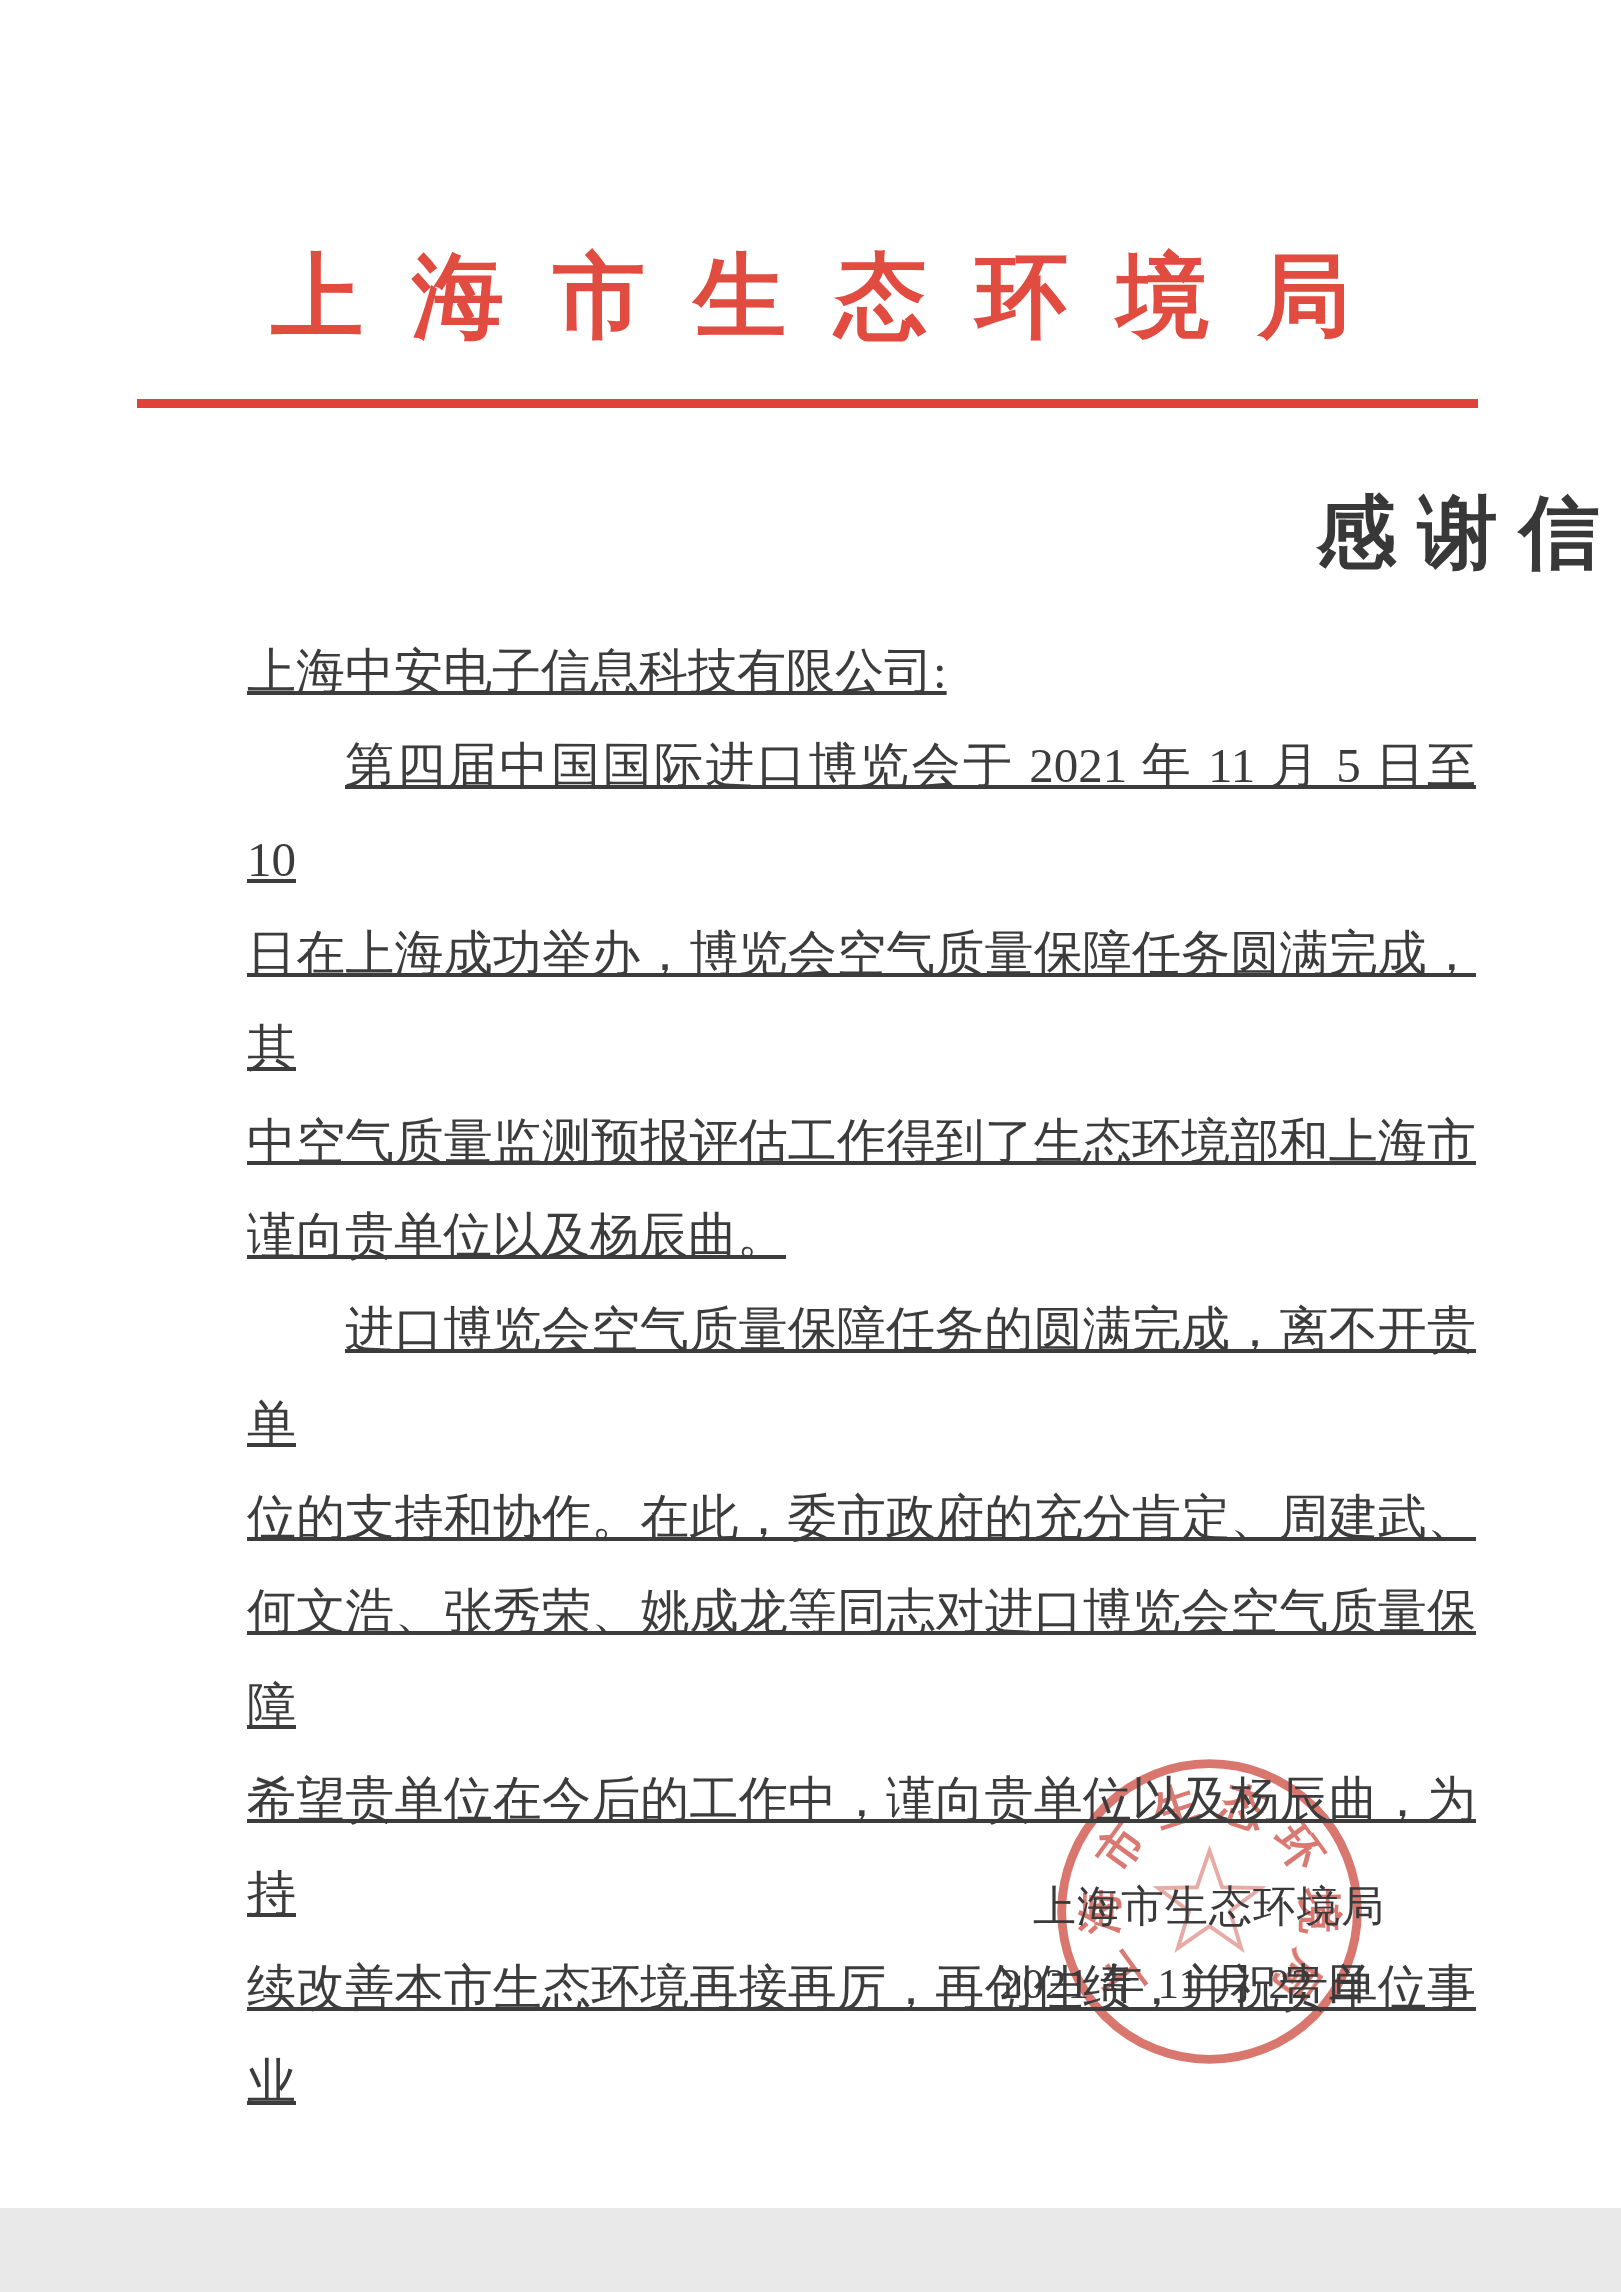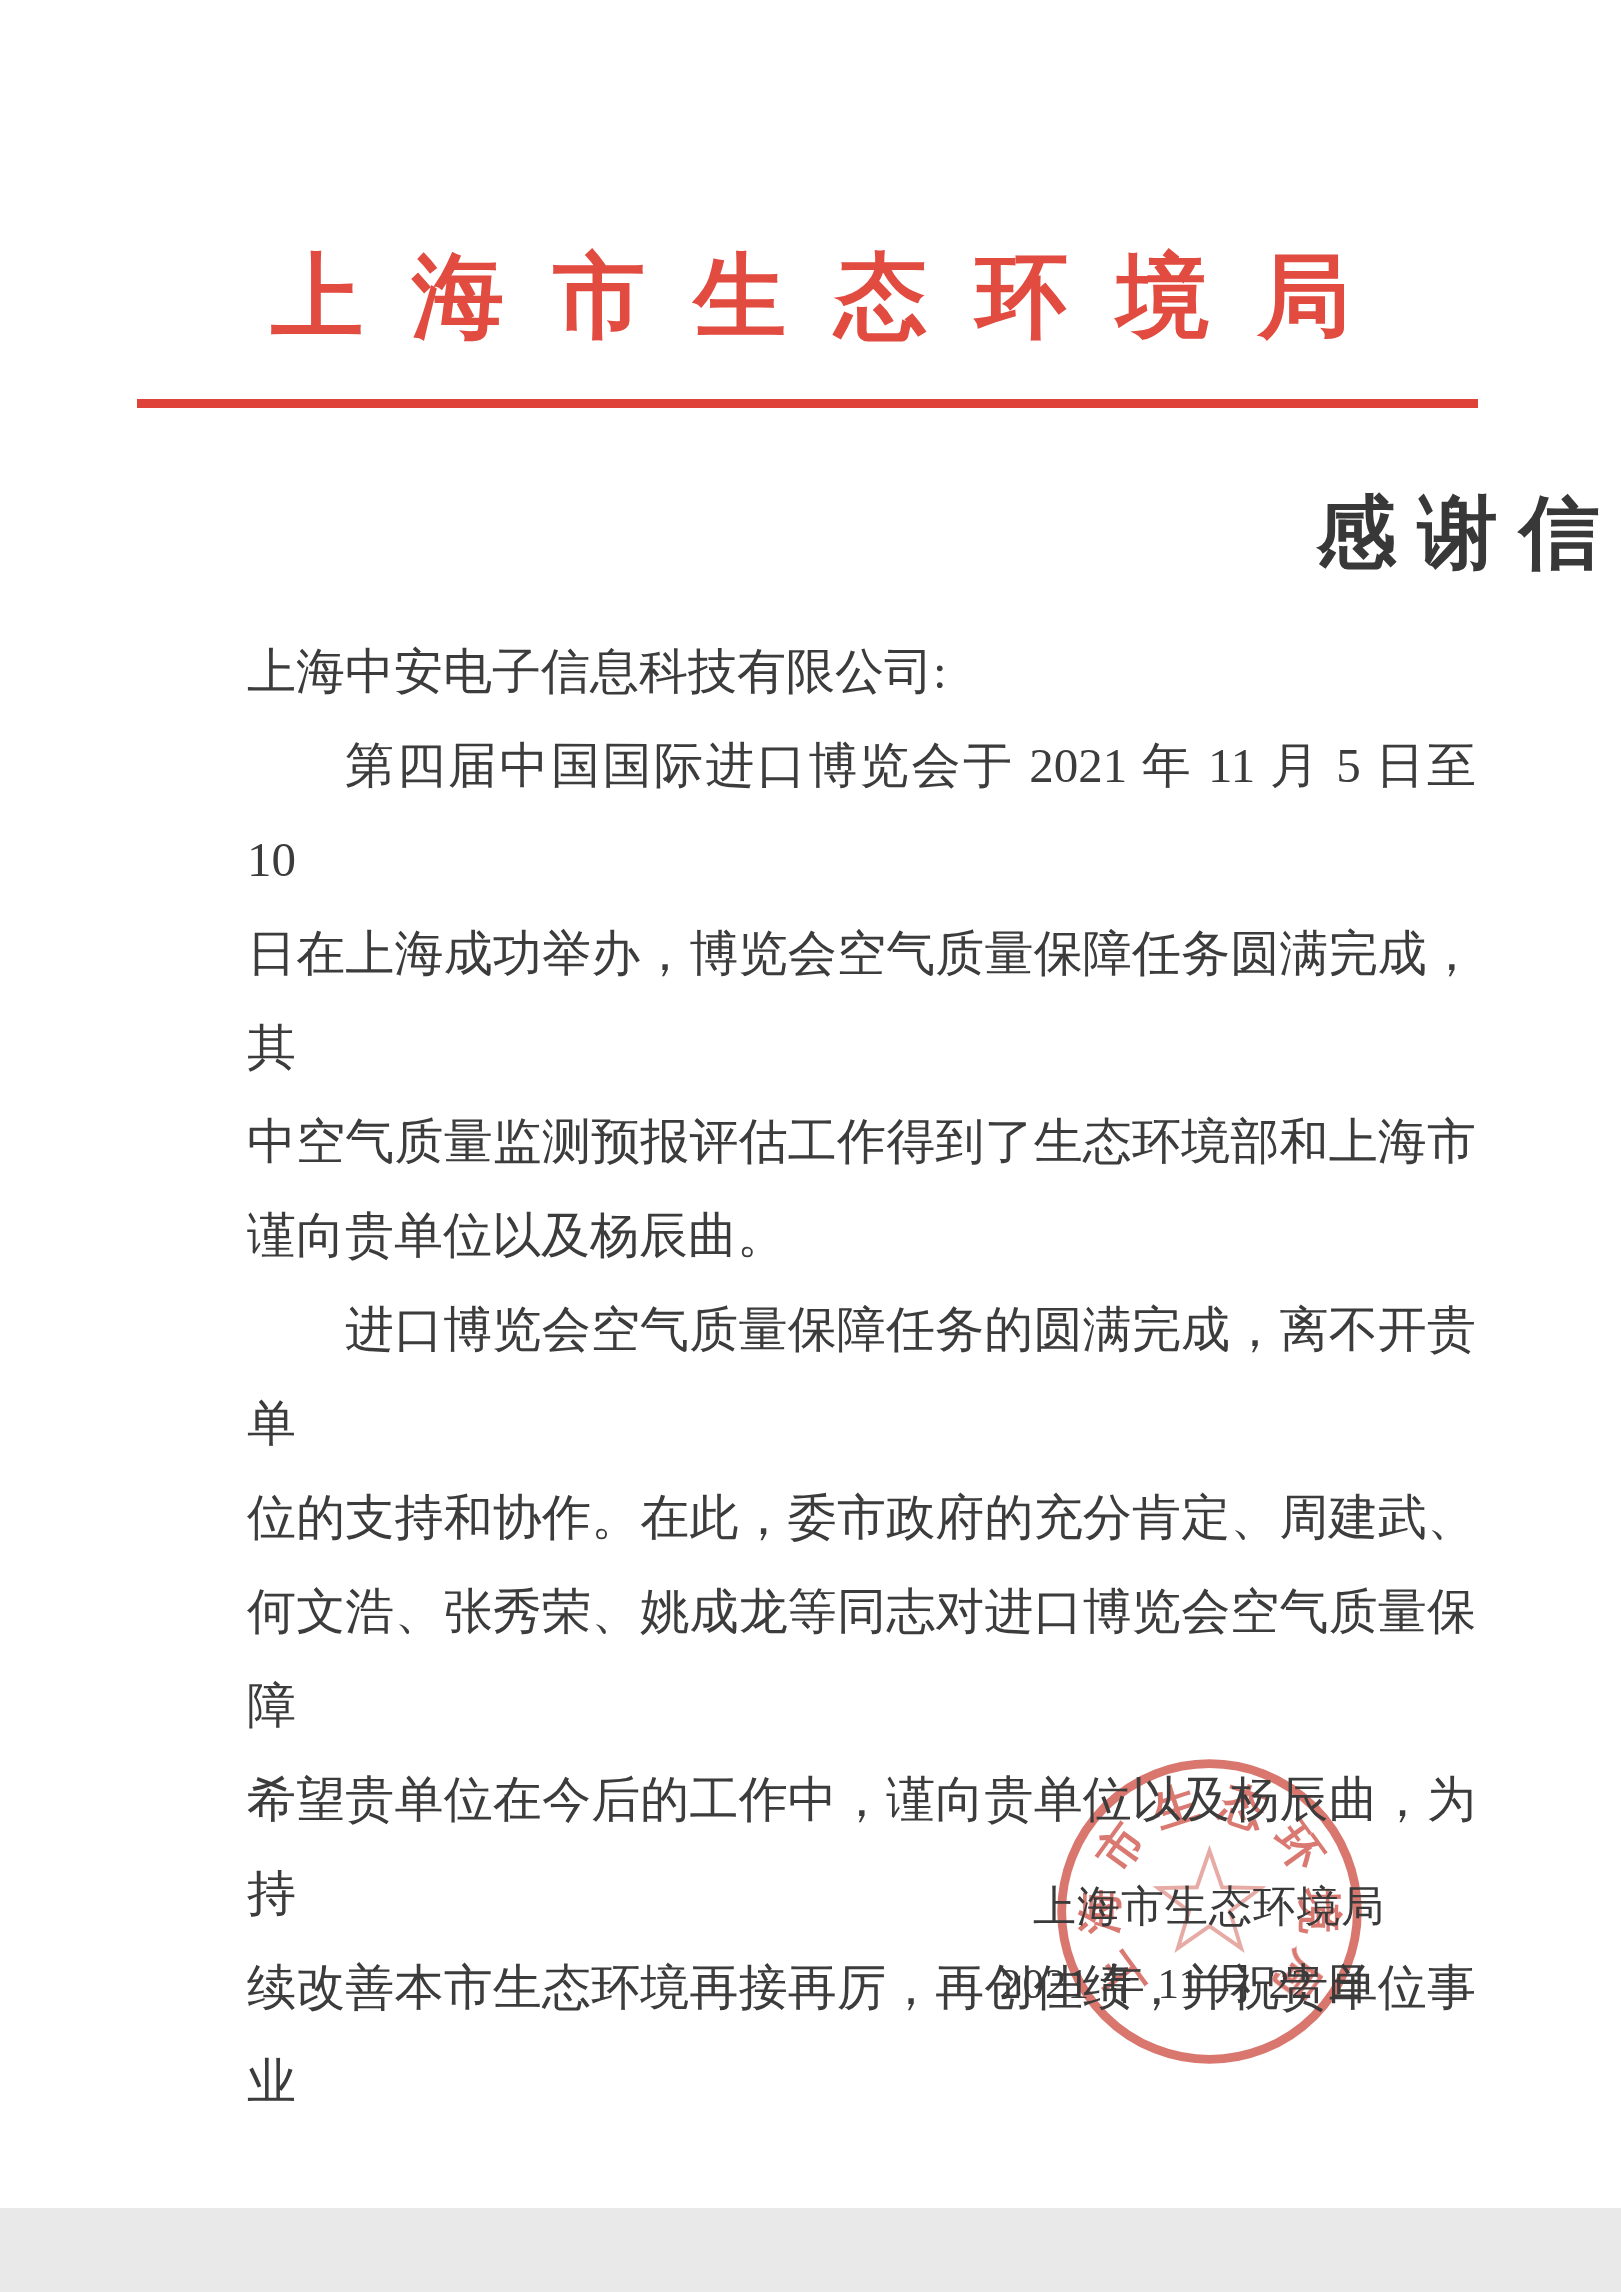--- a/index.html
+++ b/index.html
@@ -14,21 +14,21 @@
   }
   .red-rule{position:absolute;top:399px;left:137px;width:1341px;height:8.8px;background:#df4238;}
   .letter-title{
     position:absolute;top:461px;left:0;width:100%;text-align:right;
     font-size:80px;font-weight:700;color:#383838;letter-spacing:21.6px;text-indent:21.6px;line-height:1.15;margin-top:26px;
   }
   .body-block{
     position:absolute;top:625px;left:247px;width:1229px;
     font-size:49px;line-height:94px;color:#3c3c3c;z-index:2;
   }
-  .body-line{width:100%;white-space:normal;}
+  .body-line{width:100%;white-space:normal;text-decoration:underline;}
   .body-line.fill{text-align:justify;text-align-last:justify;}
   .body-line.indent{text-indent:98px;}
   .signature{
     position:absolute;top:1878px;left:1033px;font-size:43px;color:#3a3a3a;
     letter-spacing:1px;z-index:3;white-space:nowrap;
   }
   .dateline{
     position:absolute;top:1955px;left:1000px;font-size:43px;color:#3a3a3a;
     letter-spacing:1px;z-index:3;white-space:nowrap;
   }

